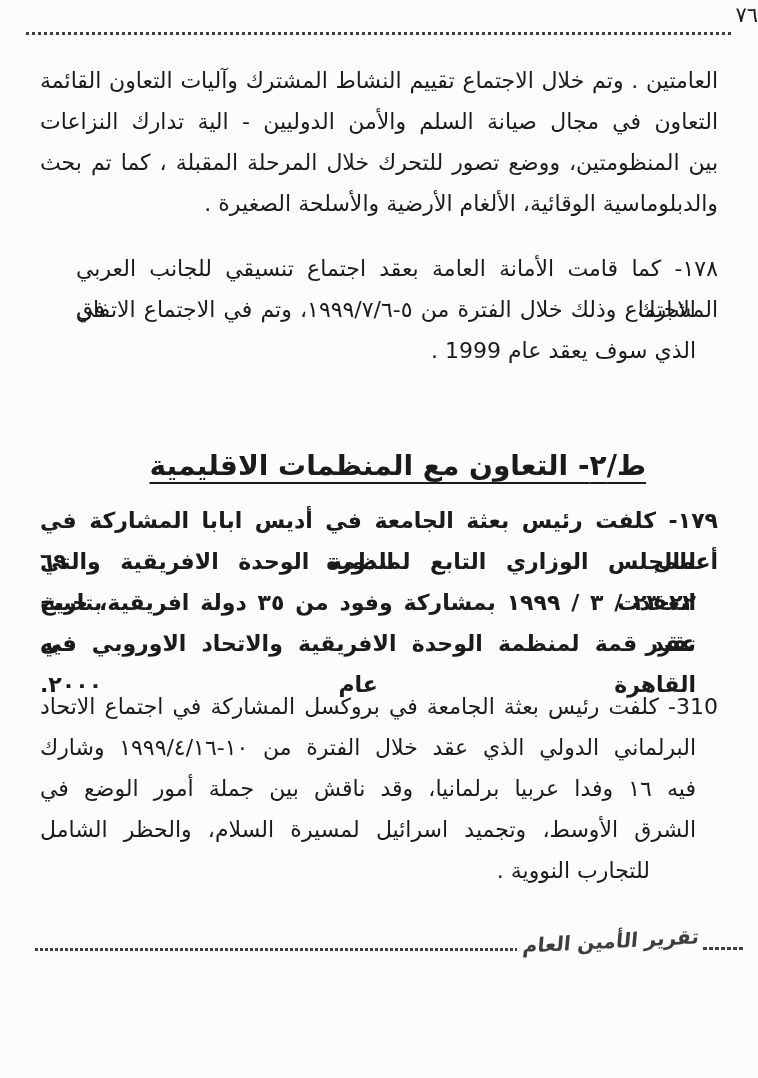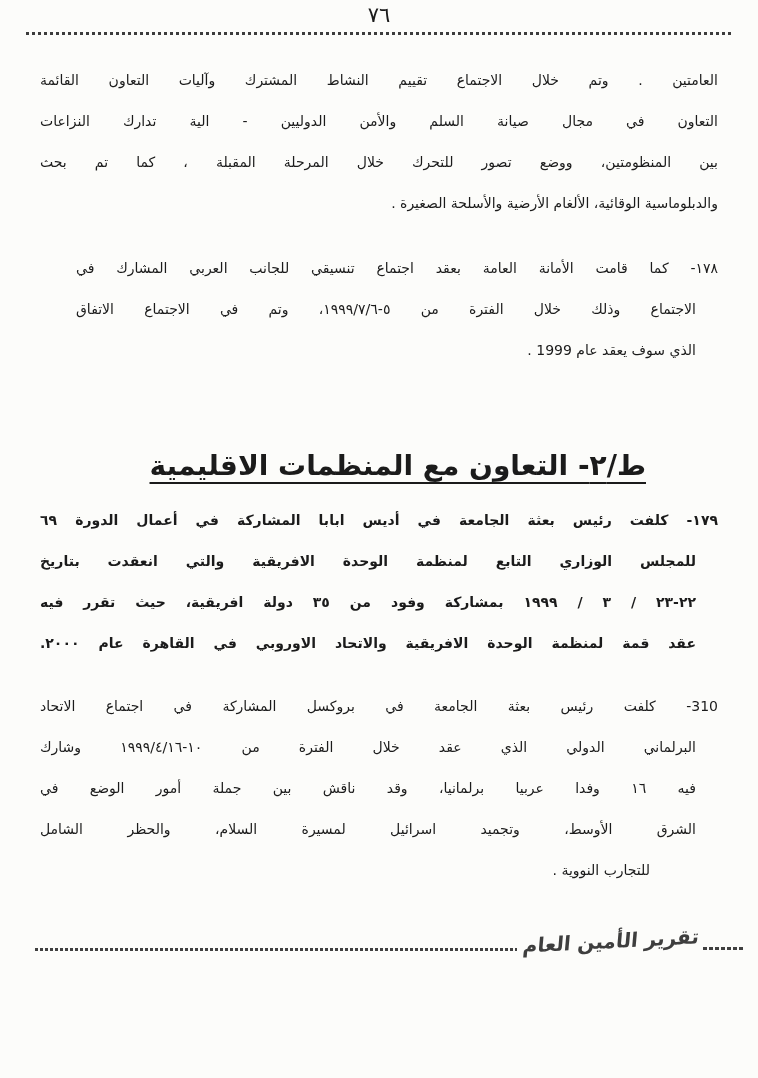--- a/index.html
+++ b/index.html
@@ -7,32 +7,32 @@
     position:relative;
     width:758px; height:1078px;
     margin:0 auto;
     background:#fcfcfa;
     color:#1b1b1b;
     font-family:"DejaVu Sans", sans-serif;
     overflow:hidden;
   }
   .pagenum {
     position:absolute; top:3px; left:0; right:0;
-    text-align:center;
+    text-align:right;
     font-size:21px; letter-spacing:2px;
     direction:rtl;
   }
   .toprule {
     position:absolute; top:32px; left:26px; right:24px; height:3px;
     background-image:repeating-linear-gradient(90deg,#3c3c3c 0 3px,transparent 3px 6px);
   }
   .para {
     position:absolute; right:40px; left:40px;
     direction:rtl;
-    font-size:14px; line-height:41px;
+    font-size:22px; line-height:41px;
     text-align:right;
   }
   .para .ln { height:41px; white-space:nowrap; }
   .para .ln.j { white-space:normal; text-align:justify; text-align-last:justify; }
   .para .ln.cont { padding-right:22px; }
   .para .ln.endshort { padding-right:68px; }
   #p-intro  { top:60px;  }
   #p-178    { top:248px;margin-left:36px; }
   #heading  {
     position:absolute; top:449px; right:112px;

